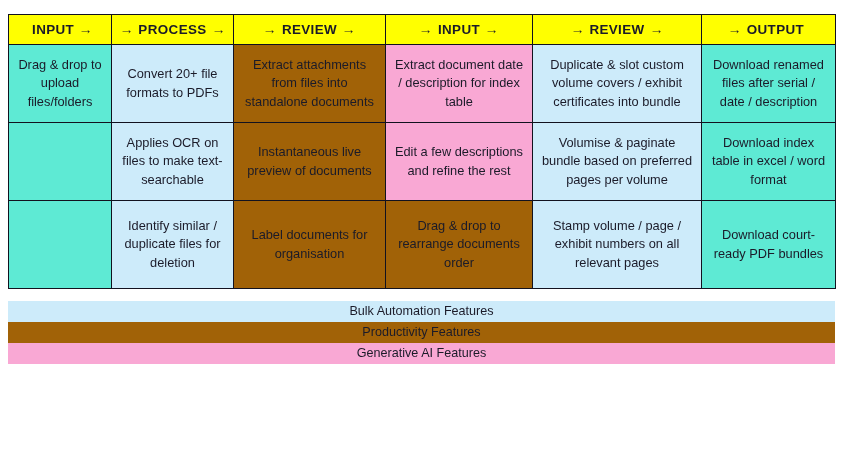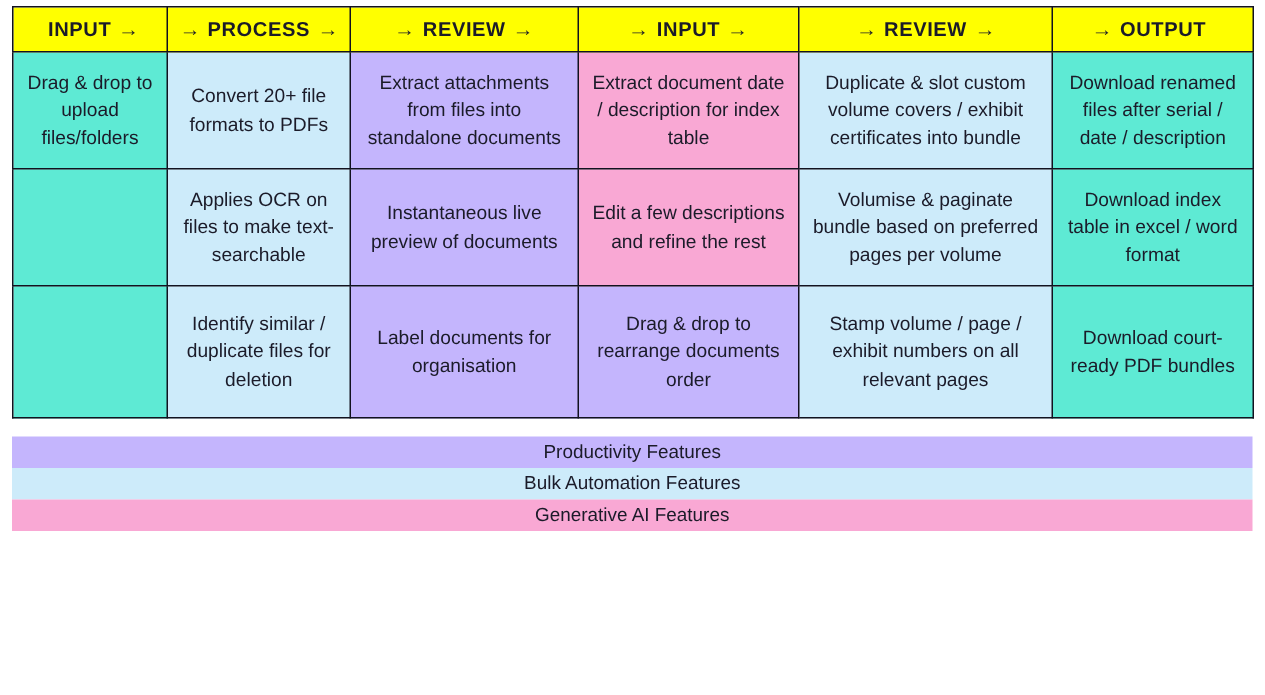--- a/index.html
+++ b/index.html
@@ -13,21 +13,21 @@
     font-family: "Liberation Sans", sans-serif;
     color: #1b1b29;
     overflow: hidden;
   }
 
   #page {
     position: relative;
     width: 843px;
     height: 347px;
     box-sizing: border-box;
-    padding: 4px 8px 0 8px;
+    padding: 14px 8px 0 8px;
   }
 
   
   table.matrix {
     border-collapse: collapse;
     table-layout: fixed;
     width: 827px;
     border: 1px solid #12121f;
   }
   table.matrix td, table.matrix th {
@@ -53,21 +53,21 @@
   }
   th .arrow {
     font-weight: bold;
     display: inline-block;
     transform: scale(1.05, .95);
   }
   th .lbl { margin: 0 5px; }
 
   
   .c-none  { background: #5eead4; }
-  .c-prod  { background: #c4b5fd; }
+  .c-prod  { background: #a16207; }
   .c-bulk  { background: #cdebfa; }
   .c-gen   { background: #f9a8d4; }
 
   
   col.w1 { width: 103px; }
   col.w2 { width: 122px; }
   col.w3 { width: 152px; }
   col.w4 { width: 147px; }
   col.w5 { width: 169px; }
   col.w6 { width: 134px; }
@@ -158,24 +158,24 @@
         <td class="c-none">Download court-ready PDF bundles</td>
       </tr>
 
 
     </tbody>
   </table>
 
   <table class="legend">
     <tbody>
       <tr>
-        <td class="c-prod">Productivity Features</td>
+        <td class="c-bulk">Bulk Automation Features</td>
       </tr>
       <tr>
-        <td class="c-bulk">Bulk Automation Features</td>
+        <td class="c-prod">Productivity Features</td>
       </tr>
       <tr>
         <td class="c-gen">Generative AI Features</td>
       </tr>
     </tbody>
   </table>
 
 </div>
 
 </body></html>

